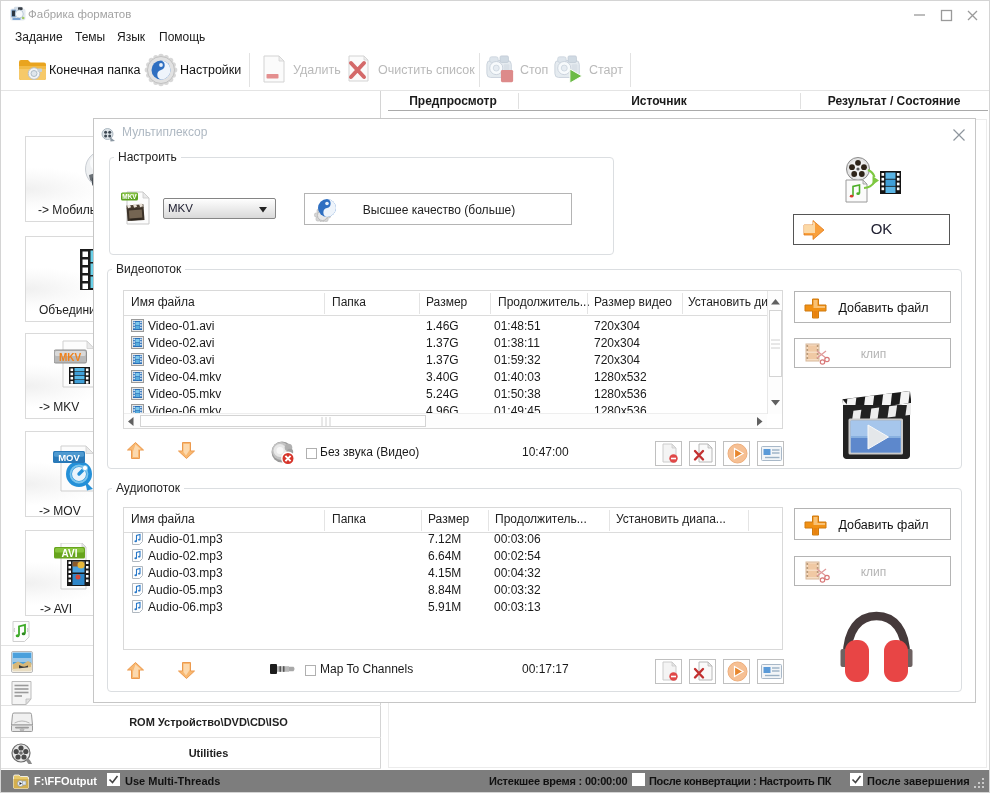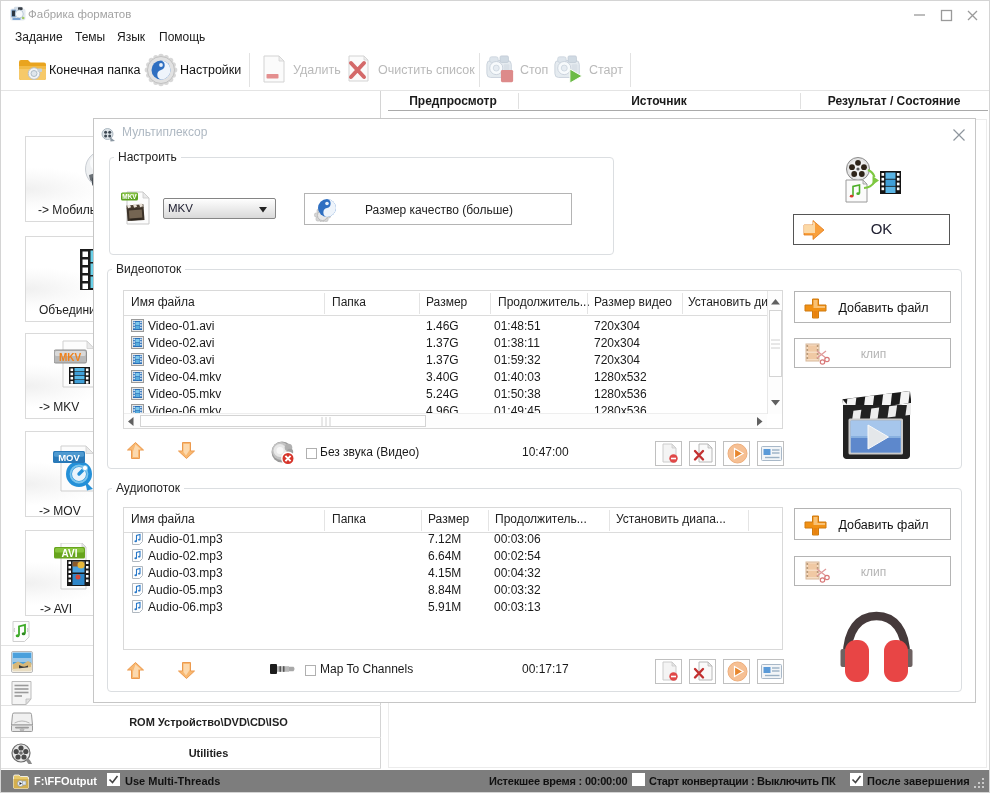--- a/index.html
+++ b/index.html
@@ -341,21 +341,21 @@
       </div>
   <span class="abs" style="left:33px;top:5px;color:#fff;">F:\FFOutput</span>
   <span class="abs cbx" style="left:106px;top:3px;" id="cb1">
         <svg width="13" height="13">
           <path d="M2.5 6.5 L5.5 9.5 L10.5 3" stroke="#444" stroke-width="1.6" fill="none"></path>
         </svg>
       </span>
   <span class="abs" style="left:124px;top:5px;color:#111;">Use Multi-Threads</span>
   <span class="abs" style="left:488px;top:5px;color:#111;letter-spacing:-0.2px;">Истекшее время : 00:00:00</span>
   <span class="abs cbx" style="left:631px;top:3px;" id="cb2"></span>
-  <span class="abs" style="left:648px;top:5px;color:#111;letter-spacing:-0.3px;">Старт конвертации : Выключить ПК</span>
+  <span class="abs" style="left:648px;top:5px;color:#111;letter-spacing:-0.3px;">После конвертации : Настроить ПК</span>
   <span class="abs cbx" style="left:849px;top:3px;" id="cb3">
         <svg width="13" height="13">
           <path d="M2.5 6.5 L5.5 9.5 L10.5 3" stroke="#444" stroke-width="1.6" fill="none"></path>
         </svg>
       </span>
   <span class="abs" style="left:866px;top:5px;color:#111;">После завершения</span>
   <span class="abs" style="left:971px;top:8px;">
         <svg width="15" height="12">
     <g fill="#c9c9c9">
             <rect x="10" y="0" width="2" height="2"></rect>
@@ -425,21 +425,21 @@
               <circle cx="9" cy="22.5" r="2.2"></circle>
               <circle cx="13" cy="21.5" r="2.2"></circle>
               <circle cx="15.5" cy="18" r="2.2"></circle>
             </g>
             <circle cx="9.5" cy="17.5" r="5" fill="#e8e8e8" stroke="#b5b5b5" stroke-width="0.8"></circle>
             <circle cx="14" cy="10" r="9" fill="#2f6fc1"></circle>
             <path d="M14 1 A9 9 0 0 1 14 19 A4.6 4.6 0 0 1 14 10 A4.6 4.6 0 0 0 14 1 Z" fill="#eef4fb"></path>
             <circle cx="14" cy="5.5" r="1.8" fill="#e8f0fa"></circle>
           </svg>
         </div>
-    <div class="abs ct" style="left:0;top:9px;width:268px;color:#222;">Размер качество (больше)</div>
+    <div class="abs ct" style="left:0;top:9px;width:268px;color:#222;">Высшее качество (больше)</div>
   </div>
 
   <div class="abs" id="muxicon" style="left:749px;top:37px;width:60px;height:50px;">
         <svg width="60" height="50" viewBox="0 0 60 50">
           <circle cx="15" cy="13" r="11.5" fill="#e3e3e3" stroke="#8a8a8a" stroke-width="1"></circle>
           <circle cx="15" cy="13" r="9" fill="#f0f0f0"></circle>
           <g fill="#2e2419">
             <circle cx="15" cy="6.8" r="2.9"></circle>
             <circle cx="9" cy="11.2" r="2.9"></circle>
             <circle cx="21" cy="11.2" r="2.9"></circle>

